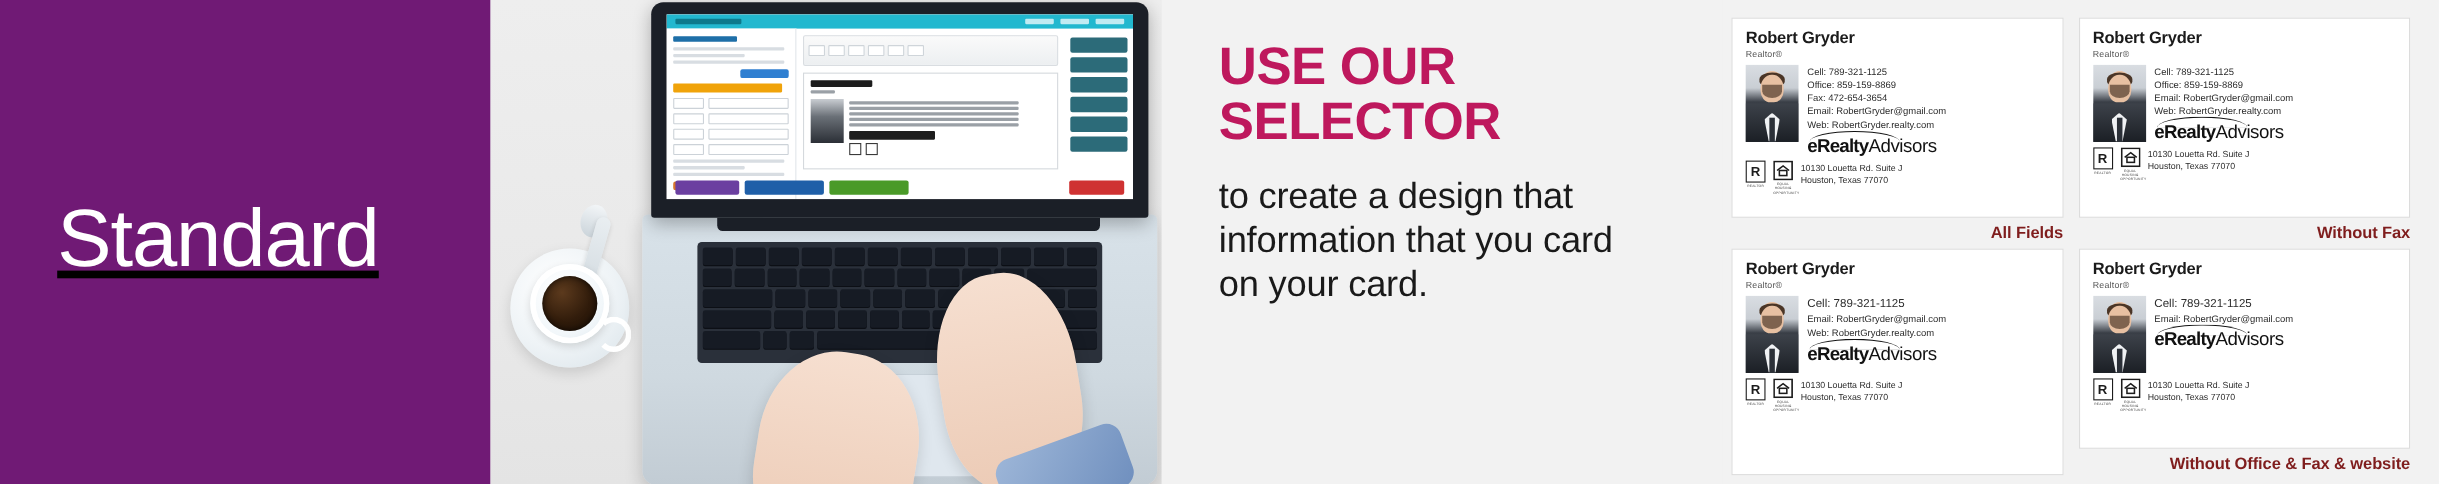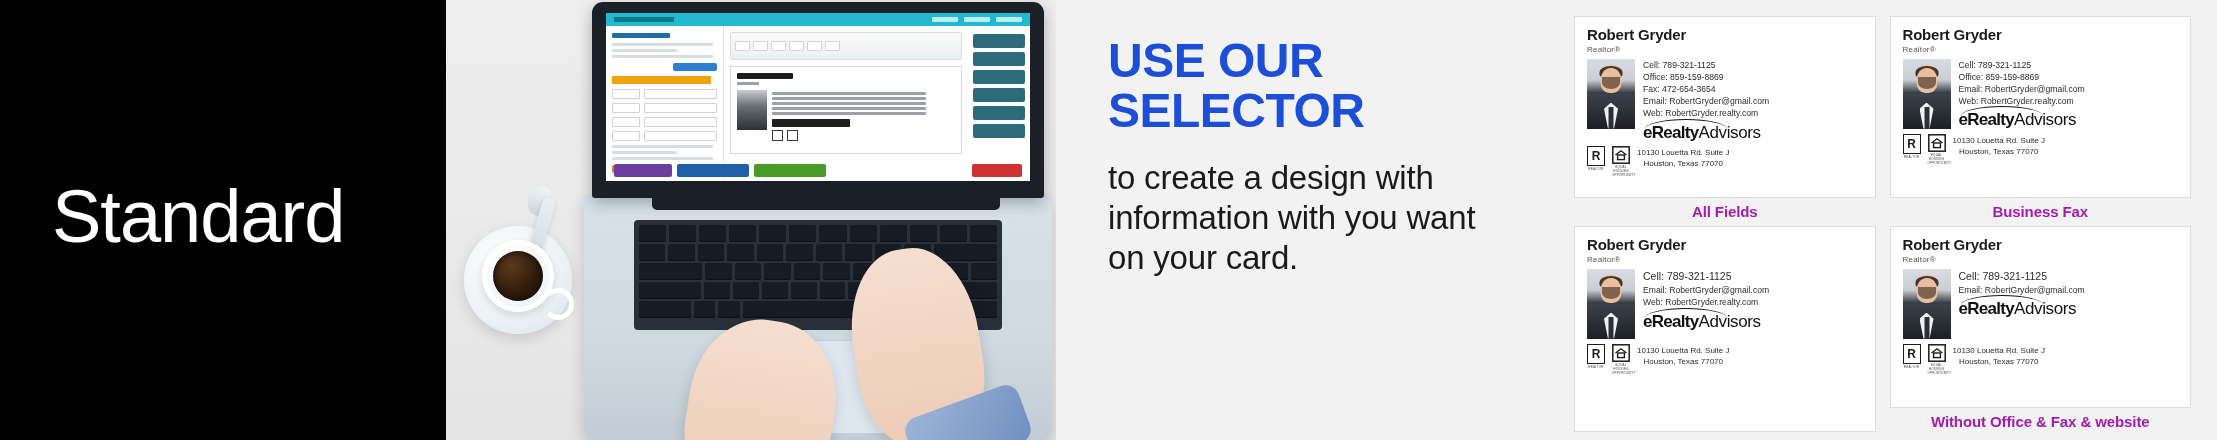--- a/index.html
+++ b/index.html
@@ -12,21 +12,21 @@
   .banner{
     position:relative;
     width:2217px;height:440px;
     display:flex;
     background:#efefef;
   }
 
   
   .left-panel{
     width:446px;height:440px;
-    background:#000000;
+    background:#701a75;
     flex:0 0 446px;
     display:flex;flex-direction:column;
     justify-content:center;
     padding-left:52px;
     box-sizing:border-box;
     text-decoration:underline;
   }
   .title-main{
     color:#ffffff;
     font-size:74px;
@@ -208,21 +208,21 @@
   }
 
   
   .copy{
     flex:0 0 510px;width:510px;height:440px;
     padding:36px 0 0 52px;box-sizing:border-box;
     background:#f2f2f2;
   }
   .headline{
     font-size:48px;line-height:1.04;
-    font-weight:bold;color:#1d4ed8;
+    font-weight:bold;color:#be185d;
     letter-spacing:-0.5px;margin:0 0 22px 0;
     text-transform:uppercase;
   }
   .subcopy{
     font-size:33px;line-height:1.22;
     font-weight:400;color:#1a1a1a;
     letter-spacing:-0.2px;margin:0;
   }
 
   
@@ -309,24 +309,24 @@
   .bc-foot{display:flex;align-items:flex-start;gap:7px;margin-top:5px;}
   .badge{width:18px;flex:0 0 18px;}
   .badge-r{
     height:18px;border:1.7px solid #1c1c1c;
     display:flex;align-items:center;justify-content:center;
     font-size:12px;font-weight:bold;line-height:1;color:#1c1c1c;
   }
   .badge-cap{font-size:3px;text-align:center;color:#444;letter-spacing:.2px;margin-top:1px;}
   .badge-eh{height:18px;position:relative;}
   .badge-eh svg{display:block;}
-  .bc-addr{font-size:8px;line-height:1.4;color:#2b2b2b;padding-top:1px;text-align:center;}
+  .bc-addr{font-size:8px;line-height:1.4;color:#2b2b2b;padding-top:1px;}
   .cell-label{
-    text-align:center;
-    font-size:15px;font-weight:bold;color:#a21caf;
+    text-align:right;
+    font-size:15px;font-weight:bold;color:#7f1d1d;
     padding:5px 0 2px 0;letter-spacing:-0.1px;
   }
 </style>
 </head>
 <body>
 
 <div class="banner">
 
   <div class="left-panel">
     <div class="title-main">Standard</div>
@@ -501,22 +501,22 @@
       <div class="sleeve"></div>
     </div>
   </div>
 
   <div class="copy">
     <div class="headline">
       <div>USE OUR</div>
       <div>SELECTOR</div>
     </div>
     <div class="subcopy">
-      <div>to create a design with</div>
-      <div>information with you want</div>
+      <div>to create a design that</div>
+      <div>information that you card</div>
       <div>on your card.</div>
     </div>
   </div>
 
   <div class="grid">
 
     <div class="cell">
       <div class="bcard">
         <div class="bc-name">Robert Gryder</div>
         <div class="bc-role">Realtor®</div>
@@ -601,21 +601,21 @@
                 </svg>
             </div>
             <div class="badge-cap">EQUAL HOUSING OPPORTUNITY</div>
           </div>
           <div class="bc-addr">
             <div>10130 Louetta Rd. Suite J</div>
             <div>Houston, Texas 77070</div>
           </div>
         </div>
       </div>
-      <div class="cell-label">Business Fax</div>
+      <div class="cell-label">Without Fax</div>
     </div>
 
     <div class="cell">
       <div class="bcard">
         <div class="bc-name">Robert Gryder</div>
         <div class="bc-role">Realtor®</div>
         <div class="bc-body">
           <div class="bc-photo">
             <div class="hair"></div>
               <div class="head"></div>

